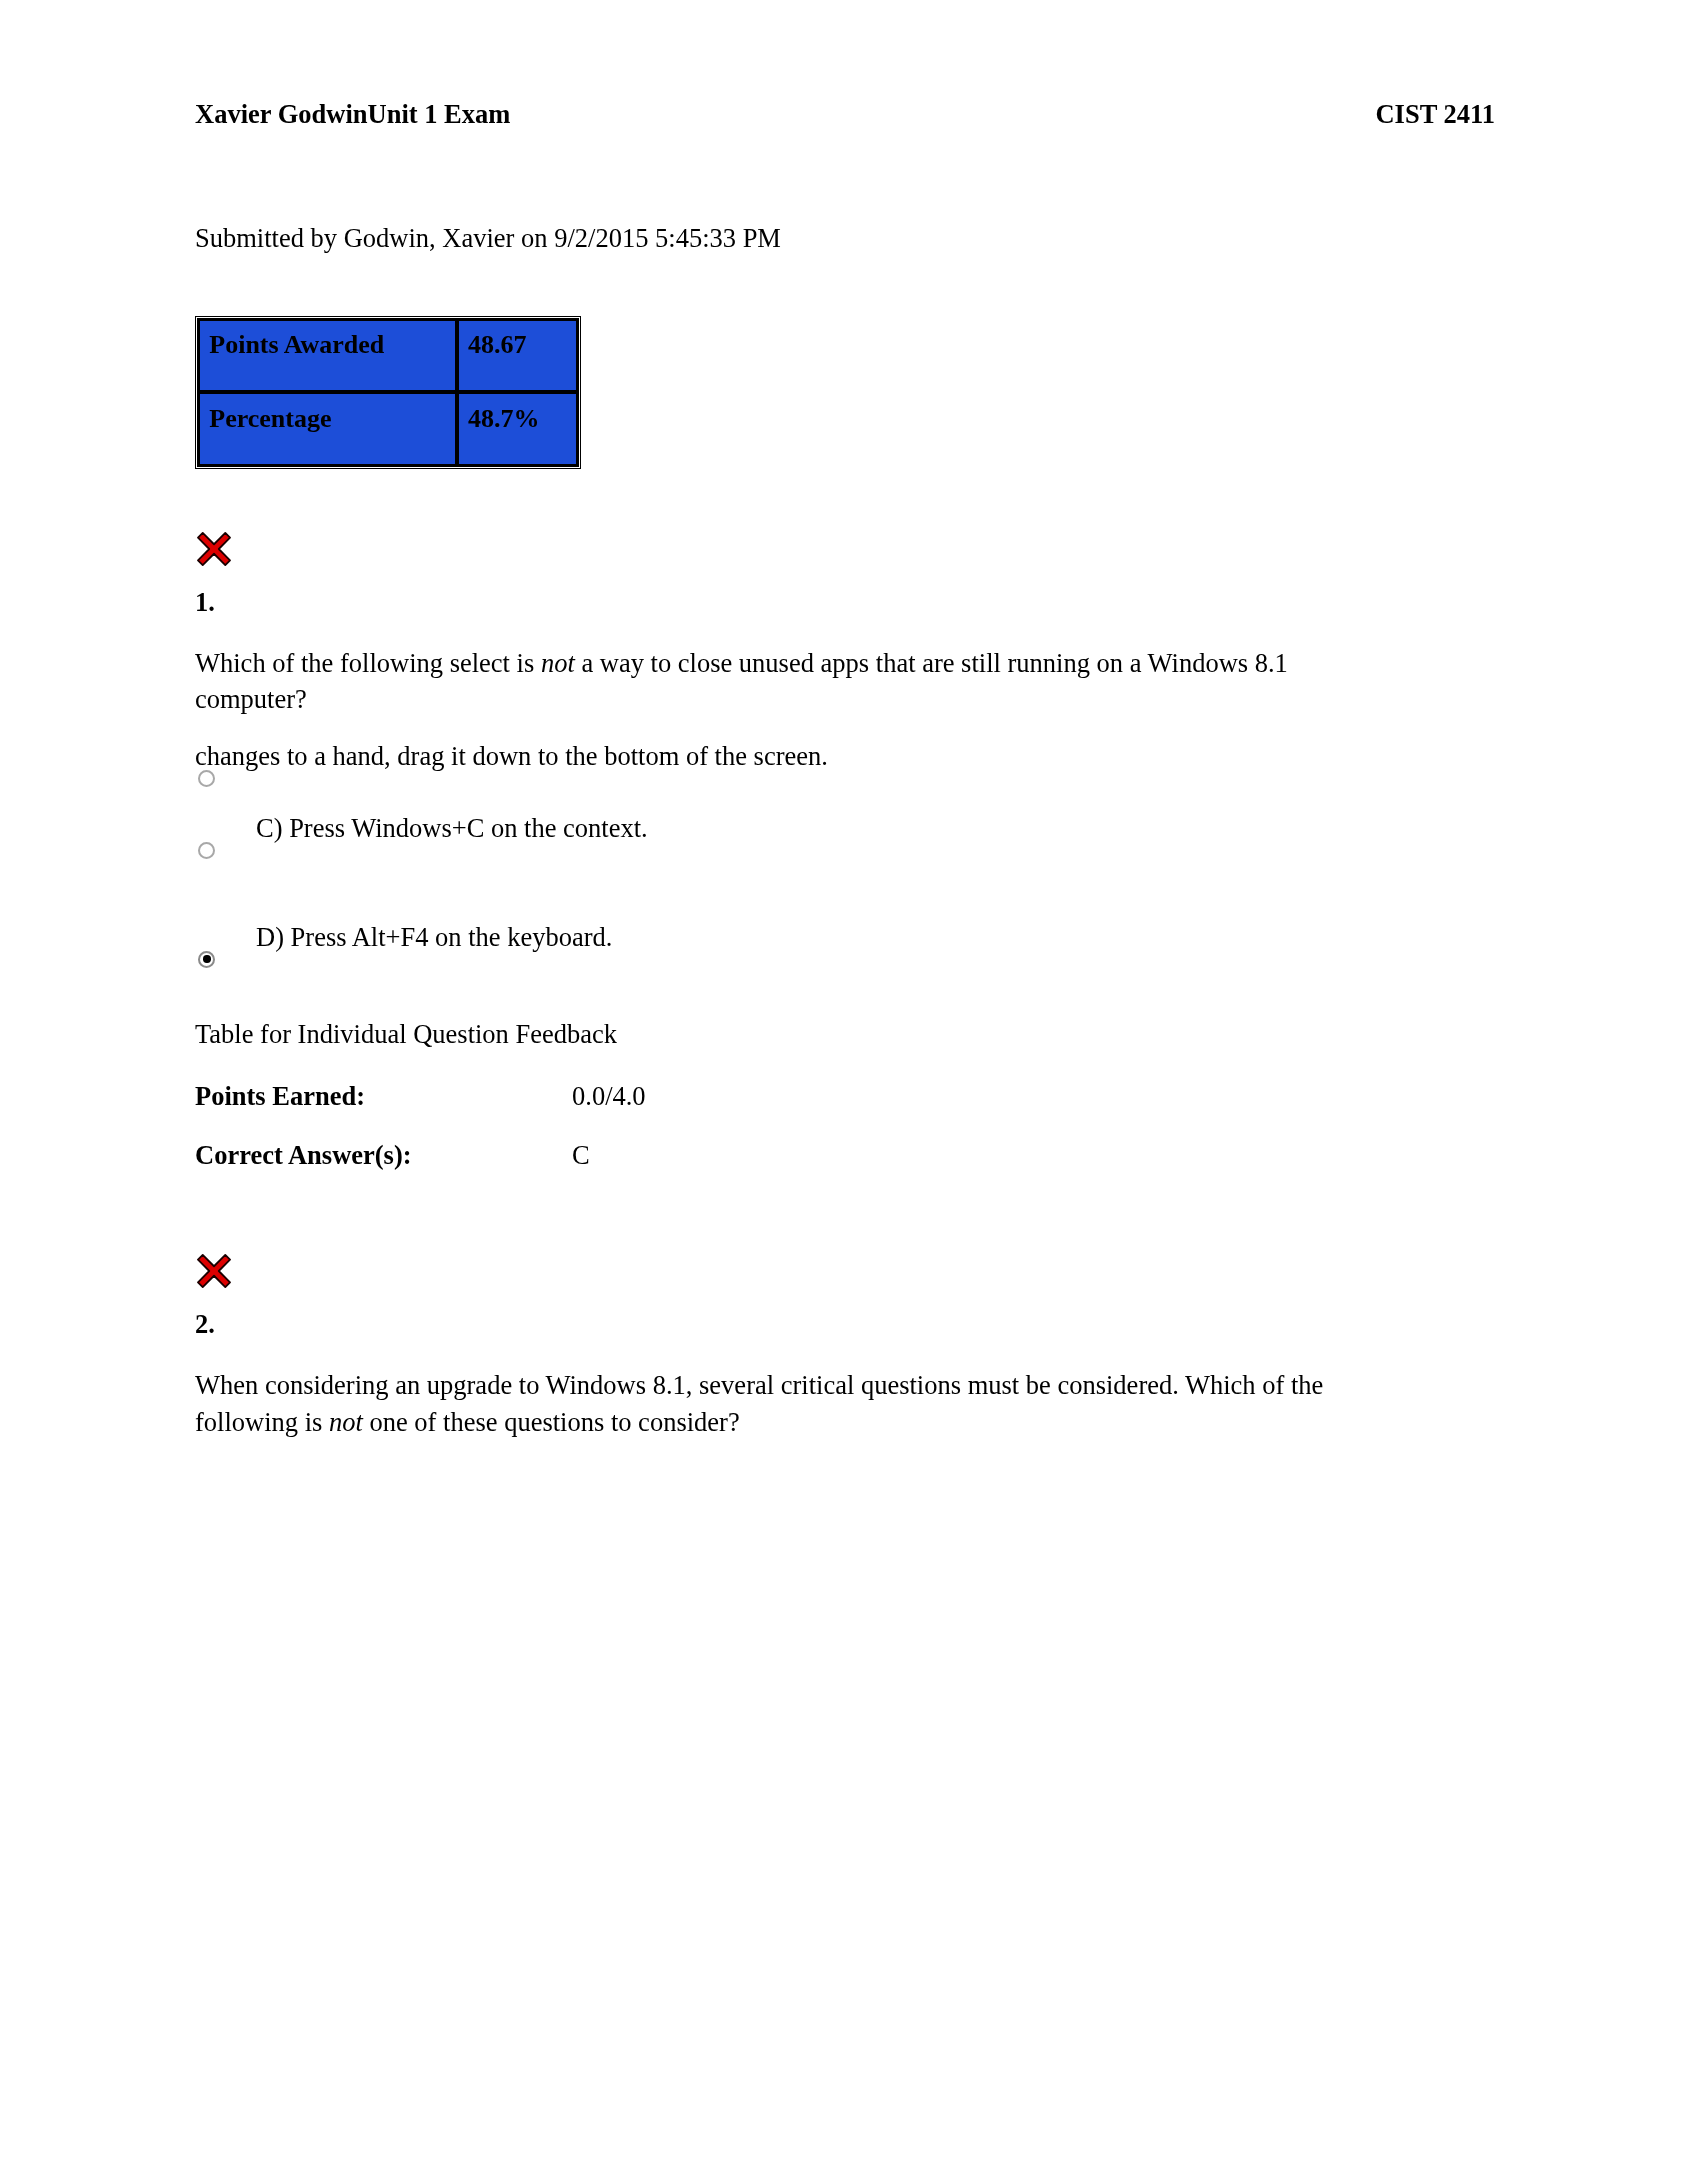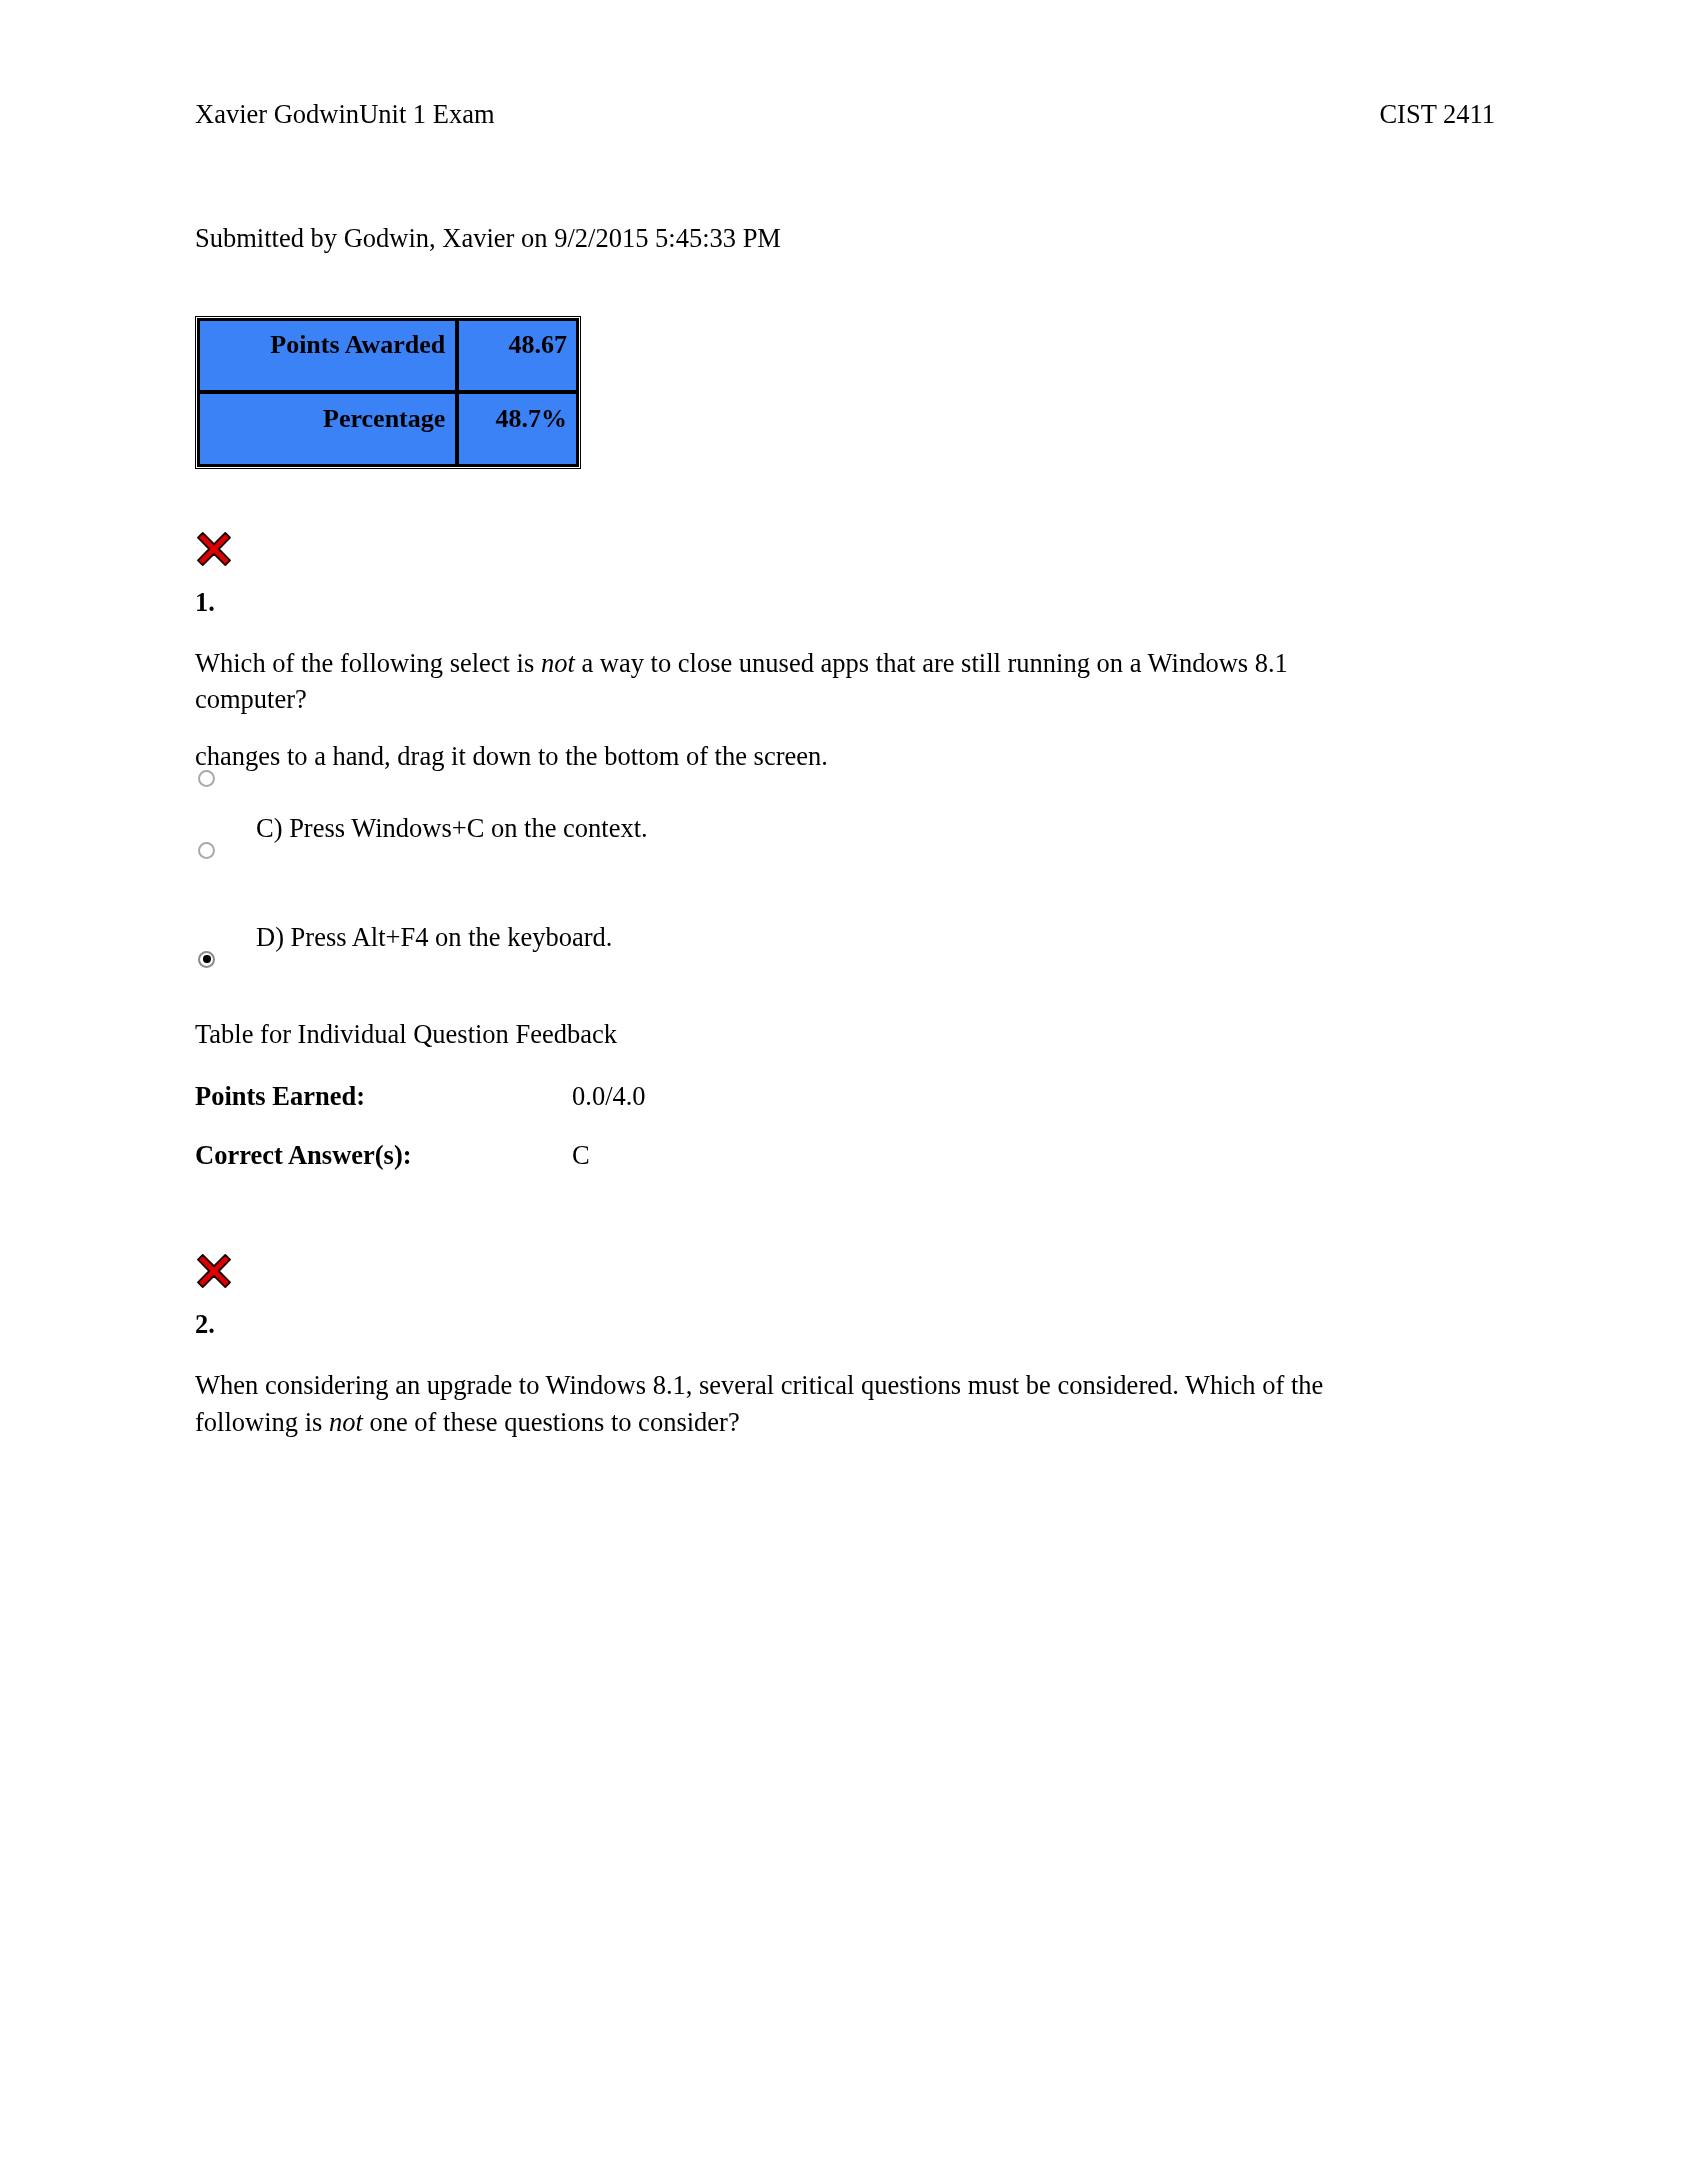--- a/index.html
+++ b/index.html
@@ -21,21 +21,21 @@
     width: 1687px;
     height: 2183px;
     box-sizing: border-box;
     padding: 99px 192px 0 195px;
   }
 
   
   .doc-header {
     display: flex;
     align-items: baseline;
-    font-weight: normal;
+    font-weight: bold;
     font-size: 26.5px;
     line-height: 1.2;
     margin: 0 0 0 0;
     height: 40px;
   }
   .doc-header .hdr-left   { flex: 0 0 auto; }
   .doc-header .hdr-center { flex: 1 1 auto; padding-right: 106px; }
   .doc-header .hdr-right  { flex: 0 0 auto; white-space: nowrap; }
 
   
@@ -54,22 +54,21 @@
     width: 359px;
     table-layout: fixed;
   }
   table.score-table td {
     border: 2px solid #000;
     font-size: 26px;
     font-weight: bold;
     line-height: 1.15;
     padding: 9.3px 9.3px 30px 9.3px;
     vertical-align: top;
-    background: #3b82f6;
-    text-align: right;
+    background: #1d4ed8;
   }
   table.score-table td.label-cell { width: 236px; }
   table.score-table td.value-cell { width: 99px; }
 
   
   .result-mark {
     width: 38px;
     height: 38px;
     display: block;
     margin: 0;

